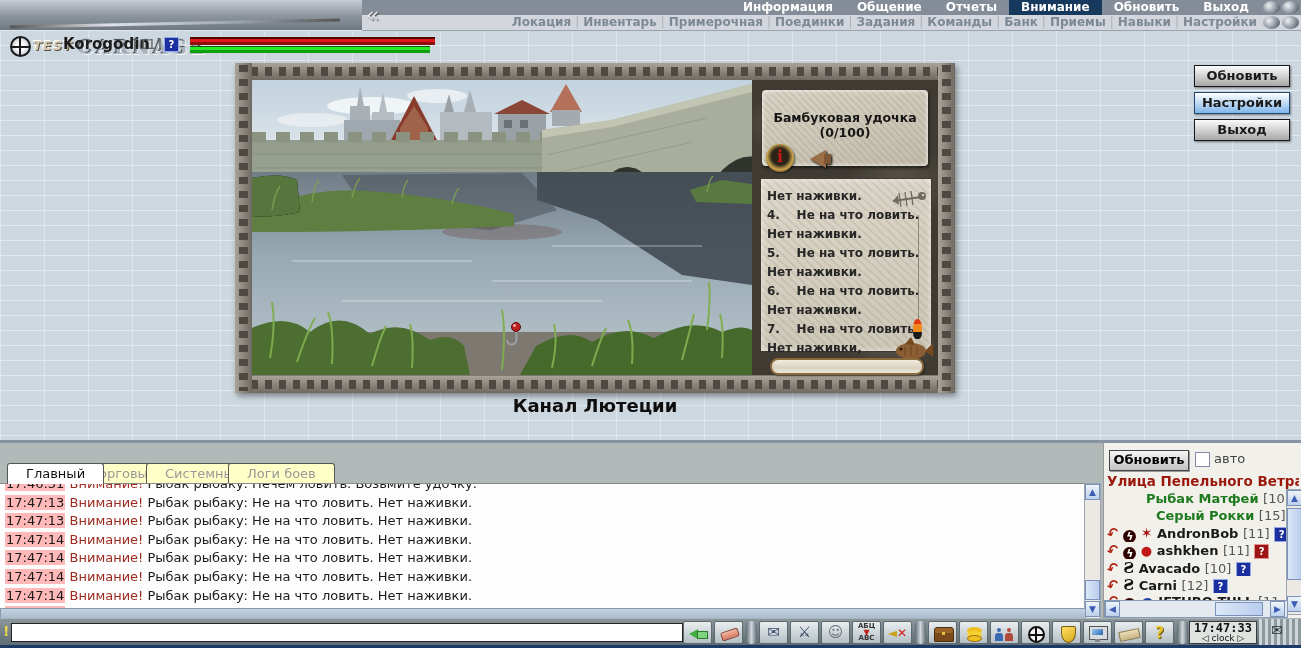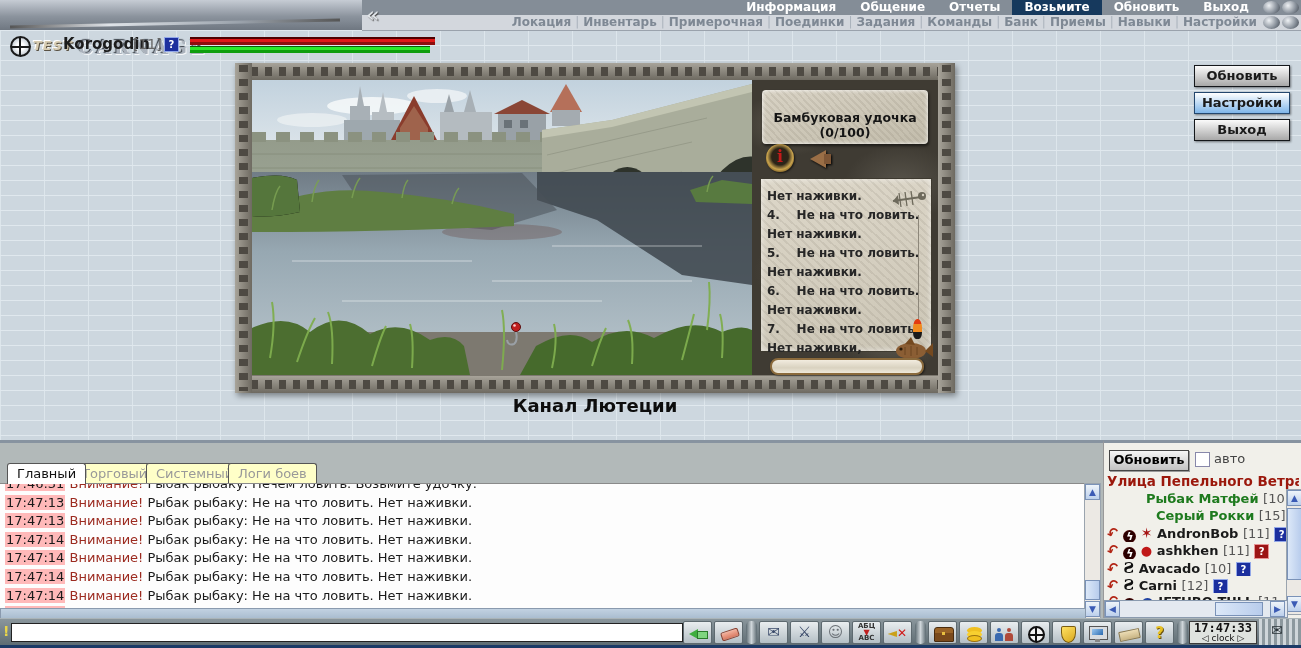--- a/index.html
+++ b/index.html
@@ -45,21 +45,21 @@
   .sprock-h::after{content:"";position:absolute;left:2px;top:4px;width:716px;height:9px;background:repeating-linear-gradient(90deg,#4e4a43 0 7px,transparent 7px 14px);}
   .sprock-v{position:absolute;top:0;width:17px;height:330px;background:linear-gradient(90deg,#a8a49a,#6e6a61);}
   .sprock-v::after{content:"";position:absolute;top:2px;left:4px;height:326px;width:9px;background:repeating-linear-gradient(180deg,#4e4a43 0 7px,transparent 7px 14px);}
   #scene{left:252px;top:80px;width:500px;height:295px;}
   
   #fish-panel{left:752px;top:80px;width:186px;height:295px;background:
      radial-gradient(70px 45px at 20% 15%,#5c574d,transparent 70%),
      radial-gradient(80px 55px at 80% 35%,#57534a,transparent 70%),
      radial-gradient(90px 60px at 35% 65%,#514d44,transparent 70%),
      radial-gradient(70px 50px at 75% 88%,#5a564c,transparent 70%),#3f3b33;}
-  #plaque{left:10px;top:10px;width:166px;height:54px;border-radius:4px;background:
+  #plaque{left:10px;top:10px;width:166px;height:76px;border-radius:4px;background:
      repeating-linear-gradient(47deg,rgba(120,112,96,.14) 0 2px,transparent 2px 5px),
      linear-gradient(165deg,#d9d3c5,#c2bcab);box-shadow:1px 2px 3px rgba(0,0,0,.55),inset 0 0 4px #fff;}
   #plaque-title{left:0;top:20px;width:166px;text-align:center;font-size:12.5px;font-weight:bold;color:#151515;}
   #info-icon{left:14px;top:64px;width:28px;height:28px;border-radius:50%;background:radial-gradient(circle at 50% 45%,#2c2418 40%,#c8a34e 62%,#8a6a2a 75%,#2a6a8a 88%,#134);box-shadow:1px 1px 2px rgba(0,0,0,.6);}
   #info-icon span{position:absolute;left:0;top:3px;width:28px;text-align:center;color:#c41a1a;font-family:"DejaVu Serif",serif;font-weight:bold;font-size:16px;}
   #speaker-icon{left:58px;top:70px;width:0;height:0;border-top:9px solid transparent;border-bottom:9px solid transparent;border-right:16px solid #9a6e46;filter:drop-shadow(1px 1px 1px #000);}
   #speaker-icon::after{content:"";position:absolute;left:14px;top:-5px;width:7px;height:10px;background:#7e5636;}
   #fish-text{left:8px;top:98px;width:170px;height:172px;background:
      repeating-linear-gradient(43deg,rgba(110,102,88,.12) 0 2px,transparent 2px 6px),
      linear-gradient(170deg,#ddd7c9,#ccc6b6);border:1px solid #3e3a30;box-shadow:inset 0 0 6px rgba(255,255,255,.7);}
@@ -67,21 +67,21 @@
   #fish-lines div{white-space:pre;}
   #skeleton{left:130px;top:8px;}
   #bobline{left:157px;top:36px;width:1px;height:108px;background:#8d877a;}
   #bobber{left:152px;top:140px;width:9px;height:20px;border-radius:45% 45% 35% 35%;background:linear-gradient(180deg,#e23a10 0 5px,#f08a1e 5px 13px,#1a1a1a 13px);}
   #panel-fish{left:128px;top:158px;}
   #progress-pill{left:18px;top:278px;width:150px;height:13px;border-radius:8px;border:2px solid #8a6a3c;background:linear-gradient(180deg,#f2ecdf,#d9d2c0 60%,#efe9da);box-shadow:1px 1px 2px rgba(0,0,0,.5);}
   
   #caption{left:235px;top:395px;width:720px;text-align:center;font-size:18px;font-weight:bold;color:#0d0d0d;}
   
   #chat{left:0;top:440px;width:1103px;height:178px;background:#b2b9b9;border-top:3px solid #8793a0;}
-  .tab{position:absolute;top:20px;height:20px;border:1px solid #555;border-bottom:none;border-radius:3px 3px 0 0;font-size:13px;line-height:19px;padding:0 9px;background:#ffffc8;color:#999;cursor:pointer;}
+  .tab{position:absolute;top:20px;height:20px;border:1px solid #555;border-bottom:none;border-radius:3px 3px 0 0;font-size:13px;line-height:19px;padding:0 18px;background:#ffffc8;color:#999;cursor:pointer;}
   .tab.active{background:#fff;color:#111;z-index:2;}
   #chat-white{left:0;top:40px;width:1084px;height:125px;background:#fdfdfd;border:1px solid #8a8a8a;border-left:none;overflow:hidden;}
   #msgs{position:absolute;left:5px;top:-9px;width:1200px;}
   .msg{height:18.6px;line-height:18.6px;font-size:13px;white-space:nowrap;color:#1a1a1a;}
   .msg .tt{background:#ffb9b9;padding:0 1px;}
   .msg .ww{color:#9c2b20;}
   .vsb{position:absolute;width:15px;background:#ece9e4;border:1px solid #9aa4ae;}
   .sb-btn{position:absolute;width:15px;height:16px;background:linear-gradient(180deg,#eef4fa,#bcd0ec);border:1px solid #7a92b8;box-sizing:border-box;color:#3b5bb5;font-size:9px;text-align:center;line-height:14px;cursor:pointer;}
   .sb-thumb{position:absolute;left:0px;width:13px;background:linear-gradient(90deg,#dce8f8,#b8ccec);border:1px solid #7a92b8;cursor:pointer;}
   #chat-hstrip{left:0;top:165px;width:1084px;height:13px;background:linear-gradient(180deg,#c2d2e2,#9fb4c8);border:1px solid #8a9aae;}
@@ -145,21 +145,21 @@
       <div id="logo-text" class="abs">CARNAGE</div>
       <div id="logo-sword" class="abs"></div>
     </div>
     <div id="banner-row1" class="abs"></div>
     <div id="banner-row2" class="abs"></div>
     <div id="banner-flourish" class="abs">«</div>
     <div class="menu-top">
       <span>Информация</span>
       <span>Общение</span>
       <span>Отчеты</span>
-      <span class="active">Возьмите</span>
+      <span class="active">Внимание</span>
       <span>Обновить</span>
       <span>Выход</span>
     </div>
     <div class="menu-sub">
       <span class="itm">Локация</span>
         <span class="sep">|</span>
       <span class="itm">Инвентарь</span>
         <span class="sep">|</span>
       <span class="itm">Примерочная</span>
         <span class="sep">|</span>

